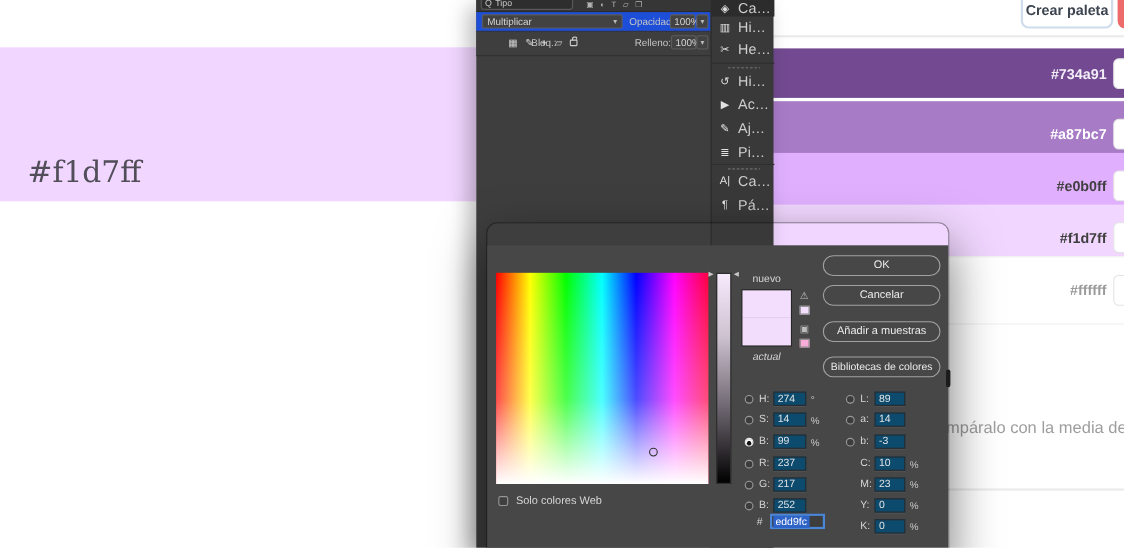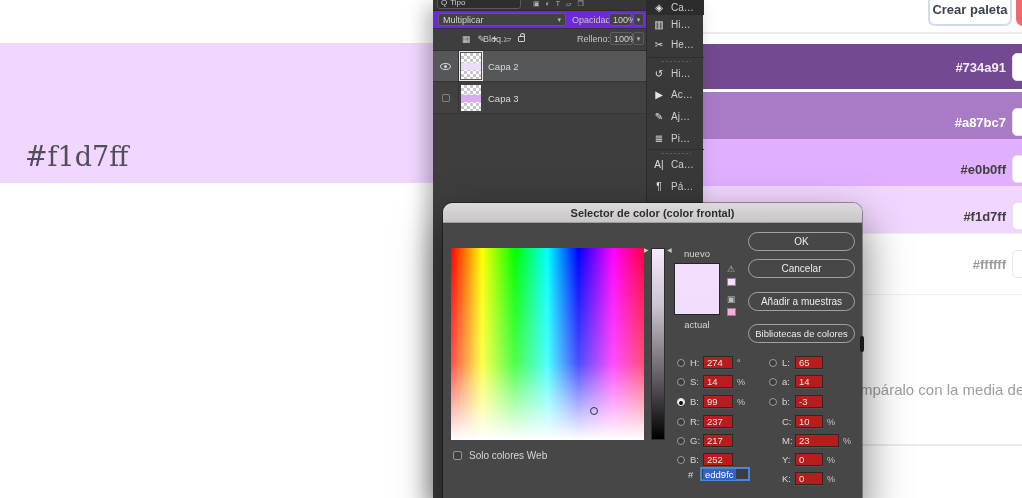--- a/index.html
+++ b/index.html
@@ -26,21 +26,21 @@
   
   .ps{left:433px;top:0;width:270px;height:498px;background:#3e3e3e;z-index:10;
       box-shadow:-7px 6px 18px rgba(0,0,0,.28);}
   .ps *{box-sizing:border-box;}
   .ps-search{left:0;top:0;width:213px;height:11px;background:#363636;border-bottom:1px solid #2b2b2b;}
   .search-box{position:absolute;left:4px;top:-4px;width:84px;height:13px;background:#2e2e2e;
               border:1px solid #5a5a5a;border-radius:3px;color:#c9c9c9;font-size:8px;
               display:flex;align-items:center;gap:3px;padding:0 3px;}
   .search-icons{position:absolute;left:100px;top:0;width:100px;color:#b5b5b5;font-size:7px;
                 letter-spacing:6px;}
-  .ps-row-blend{left:0;top:11px;width:213px;height:18px;background:#6d28d9;border-bottom:1px solid #343434;}
+  .ps-row-blend{left:0;top:11px;width:213px;height:18px;background:#1d4ed8;border-bottom:1px solid #343434;}
   .blend-select{position:absolute;left:5px;top:2px;width:128px;height:13px;border:1px solid #5d5d5d;
                 border-radius:2px;color:#d4d4d4;font-size:9px;display:flex;align-items:center;
                 padding:0 4px;justify-content:space-between;background:#424242;}
   .mini-label{color:#c6c6c6;font-size:9px;}
   .val-box{border:1px solid #5d5d5d;border-radius:2px;background:#424242;color:#d4d4d4;
            font-size:9px;display:flex;align-items:center;padding:0 3px;height:13px;}
   .chev{color:#b9b9b9;font-size:7px;}
   .ps-row-lock{left:0;top:29px;width:213px;height:22px;background:#3e3e3e;border-bottom:1px solid #313131;}
   .lock-icons{color:#cfcfcf;font-size:9px;display:flex;gap:7px;align-items:center;}
   .mini-lock{display:inline-block;width:7px;height:6px;border:1px solid #cfcfcf;border-radius:1px;position:relative;}
@@ -60,21 +60,21 @@
   .t-capa2:after{background:#ecdcf9;}
   .t-capa3:after{background:#dcabf6;}
   .t-grad{background:linear-gradient(180deg,#734a91 0 22%,#a87bc7 22% 42%,#c99be0 42% 58%,#e8c8ff 58% 76%,#ffffff 76% 100%);}
   .t-white{background:#ffffff;}
   .lname{color:#dadada;font-size:9.5px;margin-left:7px;}
 
   .dock{left:213px;top:0;width:57px;height:498px;background:#393939;border-left:1px solid #2c2c2c;}
   .dock-item{position:absolute;left:0;width:57px;height:15px;display:flex;align-items:center;}
   .dock-item.sel{background:#2c2c2c;}
   .dock-icon{width:24px;text-align:center;color:#e2e2e2;font-size:10px;flex:none;}
-  .dock-label{color:#cecece;font-size:10px;}
+  .dock-label{color:#cecece;font-size:13px;}
   .dock-handle{position:absolute;left:14px;width:30px;height:3px;
                background-image:radial-gradient(#5f5f5f 1px,transparent 1px);background-size:4px 3px;}
   .dock-sep{position:absolute;left:0;width:57px;height:1px;background:#2e2e2e;}
 
   
   .dialog{left:443px;top:203px;width:419px;height:312px;z-index:30;border-radius:9px 9px 0 0;
           box-shadow:0 18px 45px rgba(0,0,0,.55),0 0 0 1px rgba(0,0,0,.35);}
   .dialog *{box-sizing:border-box;}
   .dlg-title{height:20px;background:linear-gradient(#dcdadb,#c9c6c7);border-radius:9px 9px 0 0;
              display:flex;align-items:center;justify-content:center;font-size:11px;font-weight:bold;color:#2e2e2e;
@@ -92,21 +92,21 @@
   .sw-label{font-size:9.5px;color:#d4d4d4;}
   .gamut-ic{font-size:9px;color:#bdbdbd;}
   .gamut-sw{width:9px;height:8px;border:1px solid #8a8a8a;}
   .dlg-btn{left:305px;width:107px;height:19px;border:1px solid #a2a2a2;border-radius:10px;
            color:#ececec;font-size:10px;display:flex;align-items:center;justify-content:center;background:transparent;}
   .frow{height:13px;display:flex;align-items:center;gap:0;}
   .radio{width:8px;height:8px;border:1px solid #9b9b9b;border-radius:50%;margin-right:5px;flex:none;background:#3c3c3c;}
   .radio.on{background:#fff;box-shadow:inset 0 0 0 2px #fff, inset 0 0 0 5px #222;border-color:#e8e8e8;}
   .radio.on:after{content:"";display:block;width:4px;height:4px;background:#111;border-radius:50%;margin:2px auto;}
   .flabel{color:#d6d6d6;font-size:9.5px;width:13px;text-align:left;flex:none;}
-  .finput{width:30px;height:13px;background:#b91c1c;border:1px solid #2a2a2a;box-shadow:0 1px 0 rgba(255,255,255,.06);
+  .finput{width:30px;height:13px;background:#0c4a6e;border:1px solid #2a2a2a;box-shadow:0 1px 0 rgba(255,255,255,.06);
           color:#e3e3e3;font-size:9.5px;padding:0 3px;display:flex;align-items:center;flex:none;}
   .fsuffix{color:#c8c8c8;font-size:9px;margin-left:4px;}
   .hex-box{left:257px;top:244px;width:50px;height:14px;border:2px solid #4a86d8;background:#3d3d3d;
            display:flex;align-items:center;padding:0 1px;}
   .hex-text{color:#fff;font-size:9.5px;padding:0 2px;}
   .webonly{left:10px;top:227px;display:flex;align-items:center;gap:7px;}
   .wcheck{width:9px;height:9px;border:1px solid #969696;border-radius:2px;background:#3f3f3f;}
   .wlabel{color:#d6d6d6;font-size:10px;}
 </style>
 </head>
@@ -177,34 +177,20 @@
       <span>▱</span>
       <span class="mini-lock"></span>
     </div>
     <span class="abs mini-label" style="left:144px;top:5px;">Relleno:</span>
     <div class="abs val-box" style="left:177px;top:3px;width:23px;">100%</div>
     <div class="abs val-box" style="left:200px;top:3px;width:11px;justify-content:center;">
         <span class="chev">▾</span>
       </div>
   </div>
 
-  <div class="abs layer-row sel" style="top:51px;">
-    <span class="vis-cell">
-        <span class="eye"></span>
-      </span>
-    <span class="thumb checker thumb-band t-capa2 sel-brackets"></span>
-    <span class="lname">Capa 2</span>
-  </div>
-  <div class="abs layer-row" style="top:83px;">
-    <span class="vis-cell">
-        <span class="vbox"></span>
-      </span>
-    <span class="thumb checker thumb-band t-capa3"></span>
-    <span class="lname">Capa 3</span>
-  </div>
 
   <div class="abs dock">
     <div class="dock-item sel" style="top:0;">
       <span class="dock-icon">◈</span>
       <span class="dock-label">Ca…</span>
     </div>
     <div class="dock-item" style="top:17px;">
       <span class="dock-icon">▥</span>
       <span class="dock-label">Hi…</span>
     </div>
@@ -237,36 +223,35 @@
       <span class="dock-label">Ca…</span>
     </div>
     <div class="dock-item" style="top:179px;">
       <span class="dock-icon">¶</span>
       <span class="dock-label">Pá…</span>
     </div>
   </div>
 </div>
 
 <div class="abs dialog">
-  <div class="dlg-title">Selector de color (color frontal)</div>
   <div class="dlg-body">
 
     <div class="abs cfield"></div>
     <div class="abs ccursor"></div>
 
     <div class="abs sl-arrow" style="left:201px;top:24px;">▶</div>
     <div class="abs vslider"></div>
     <div class="abs sl-arrow" style="left:224px;top:24px;">◀</div>
 
     <div class="abs sw-label" style="left:231px;top:25px;width:46px;text-align:center;">nuevo</div>
     <div class="abs swatch-wrap">
       <span class="swatch-half" style="top: 0px; background: rgb(243, 222, 254);"></span>
       <span class="swatch-half" style="top: 25px; background: rgb(242, 221, 253);"></span>
     </div>
-    <div class="abs sw-label" style="left:231px;top:96px;width:46px;text-align:center;">actual</div>
+    <div class="abs sw-label" style="left:231px;top:96px;width:46px;text-align:center;font-style:italic;">actual</div>
 
     <div class="abs gamut-ic" style="left:284px;top:41px;">⚠</div>
     <div class="abs gamut-sw" style="left: 284px; top: 55px; background: rgb(243, 222, 254);"></div>
     <div class="abs gamut-ic" style="left:284px;top:71px;">▣</div>
     <div class="abs gamut-sw" style="left:284px;top:85px;background:#f7add8;"></div>
 
     <div class="abs dlg-btn" style="top:9px;">OK</div>
     <div class="abs dlg-btn" style="top:36px;">Cancelar</div>
     <div class="abs dlg-btn" style="top:69px;">Añadir a muestras</div>
     <div class="abs dlg-btn" style="top:101px;font-size:9.5px;">Bibliotecas de colores</div>
@@ -306,41 +291,41 @@
     </div>
 
     <span class="abs" style="left:245px;top:246px;color:#d6d6d6;font-size:9.5px;">#</span>
     <div class="abs hex-box">
       <span class="hex-text" style="background: rgb(46, 99, 200);">edd9fc</span>
     </div>
 
     <div class="abs frow" style="left:326px;top:133px;">
       <span class="radio"></span>
       <span class="flabel">L:</span>
-      <span class="finput" style="width:28px;">65</span>
+      <span class="finput" style="width:28px;">89</span>
     </div>
     <div class="abs frow" style="left:326px;top:152px;">
       <span class="radio"></span>
       <span class="flabel">a:</span>
       <span class="finput" style="width:28px;">14</span>
     </div>
     <div class="abs frow" style="left:326px;top:172px;">
       <span class="radio"></span>
       <span class="flabel">b:</span>
       <span class="finput" style="width:28px;">-3</span>
     </div>
 
     <div class="abs frow" style="left:339px;top:192px;">
       <span class="flabel">C:</span>
       <span class="finput" style="width:28px;">10</span>
       <span class="fsuffix">%</span>
     </div>
     <div class="abs frow" style="left:339px;top:211px;">
       <span class="flabel">M:</span>
-      <span class="finput" style="width:44px;">23</span>
+      <span class="finput" style="width:28px;">23</span>
       <span class="fsuffix">%</span>
     </div>
     <div class="abs frow" style="left:339px;top:230px;">
       <span class="flabel">Y:</span>
       <span class="finput" style="width:28px;">0</span>
       <span class="fsuffix">%</span>
     </div>
     <div class="abs frow" style="left:339px;top:249px;">
       <span class="flabel">K:</span>
       <span class="finput" style="width:28px;">0</span>

